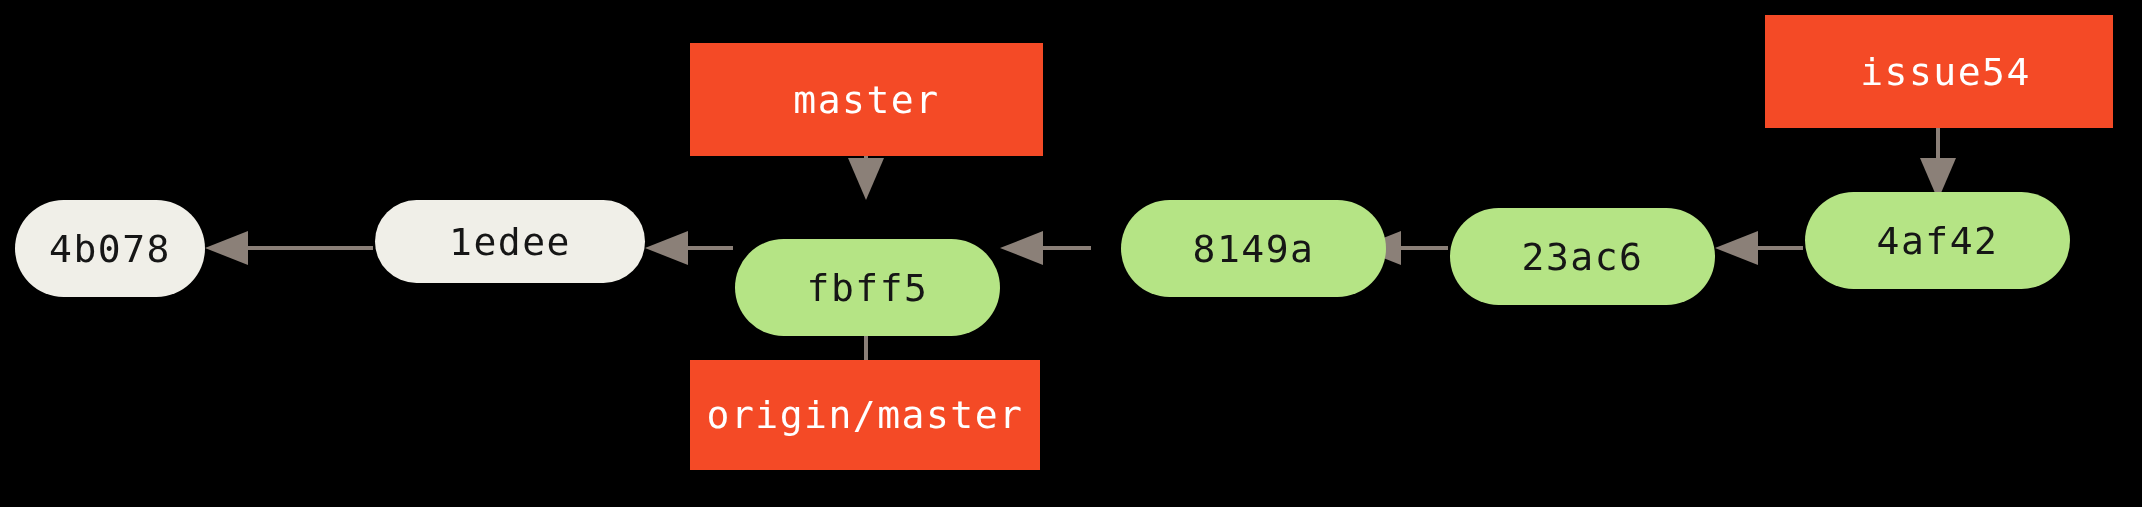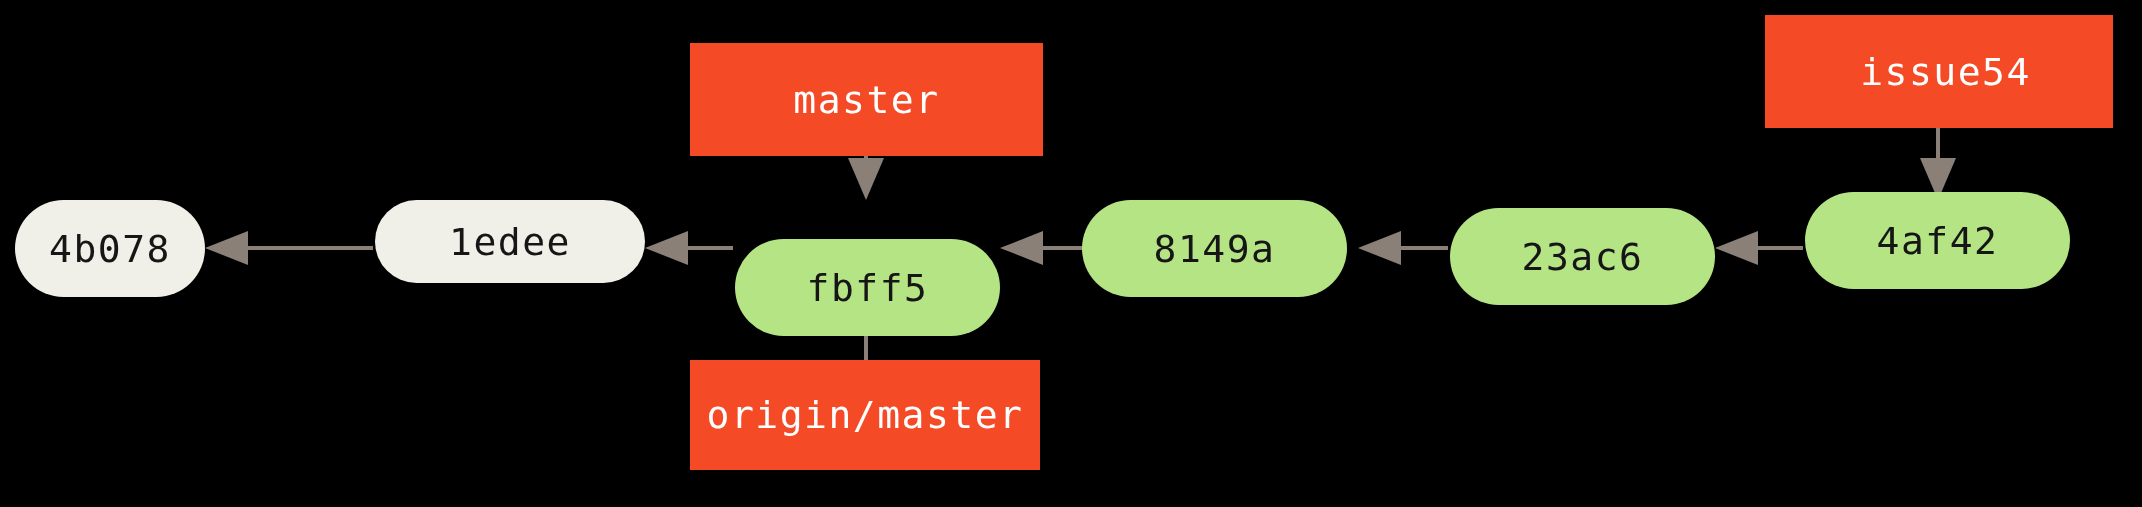--- a/index.html
+++ b/index.html
@@ -113,21 +113,21 @@
   </div>
 
   <div class="commit-node local" style="left:375px; top:200px; width:270px; height:83px;">
     <span>1edee</span>
   </div>
 
   <div class="commit-node remote" style="left:735px; top:201px; width:265px; height:97px;margin-top:38px;">
     <span>fbff5</span>
   </div>
 
-  <div class="commit-node remote" style="left:1082px; top:200px; width:265px; height:97px;">
+  <div class="commit-node remote" style="left:1121px; top:200px; width:265px; height:97px;">
     <span>8149a</span>
   </div>
 
   <div class="commit-node remote" style="left:1450px; top:208px; width:265px; height:97px;">
     <span>23ac6</span>
   </div>
 
   <div class="commit-node remote" style="left:1805px; top:192px; width:265px; height:97px;">
     <span>4af42</span>
   </div>

